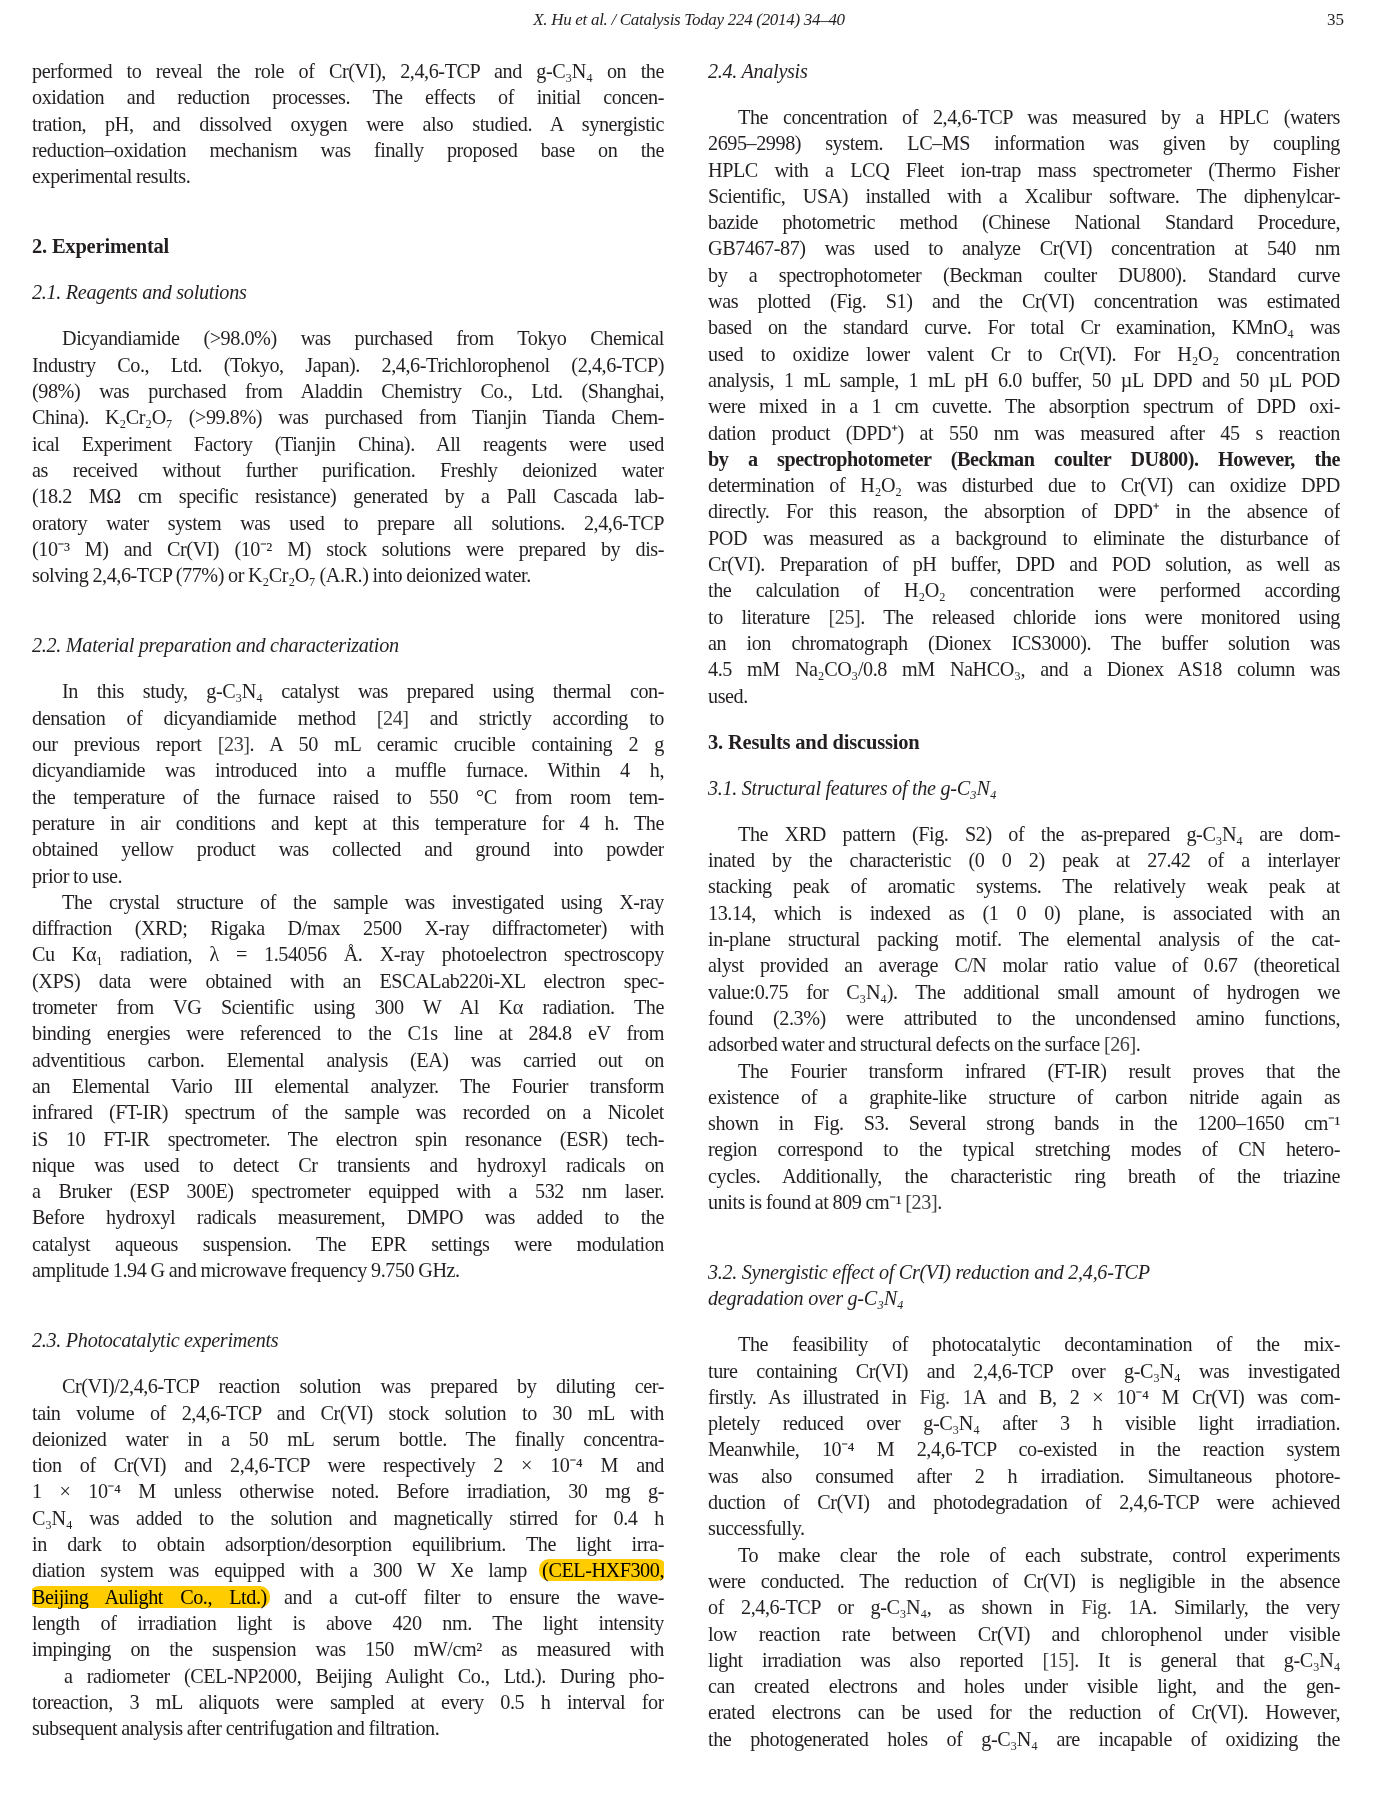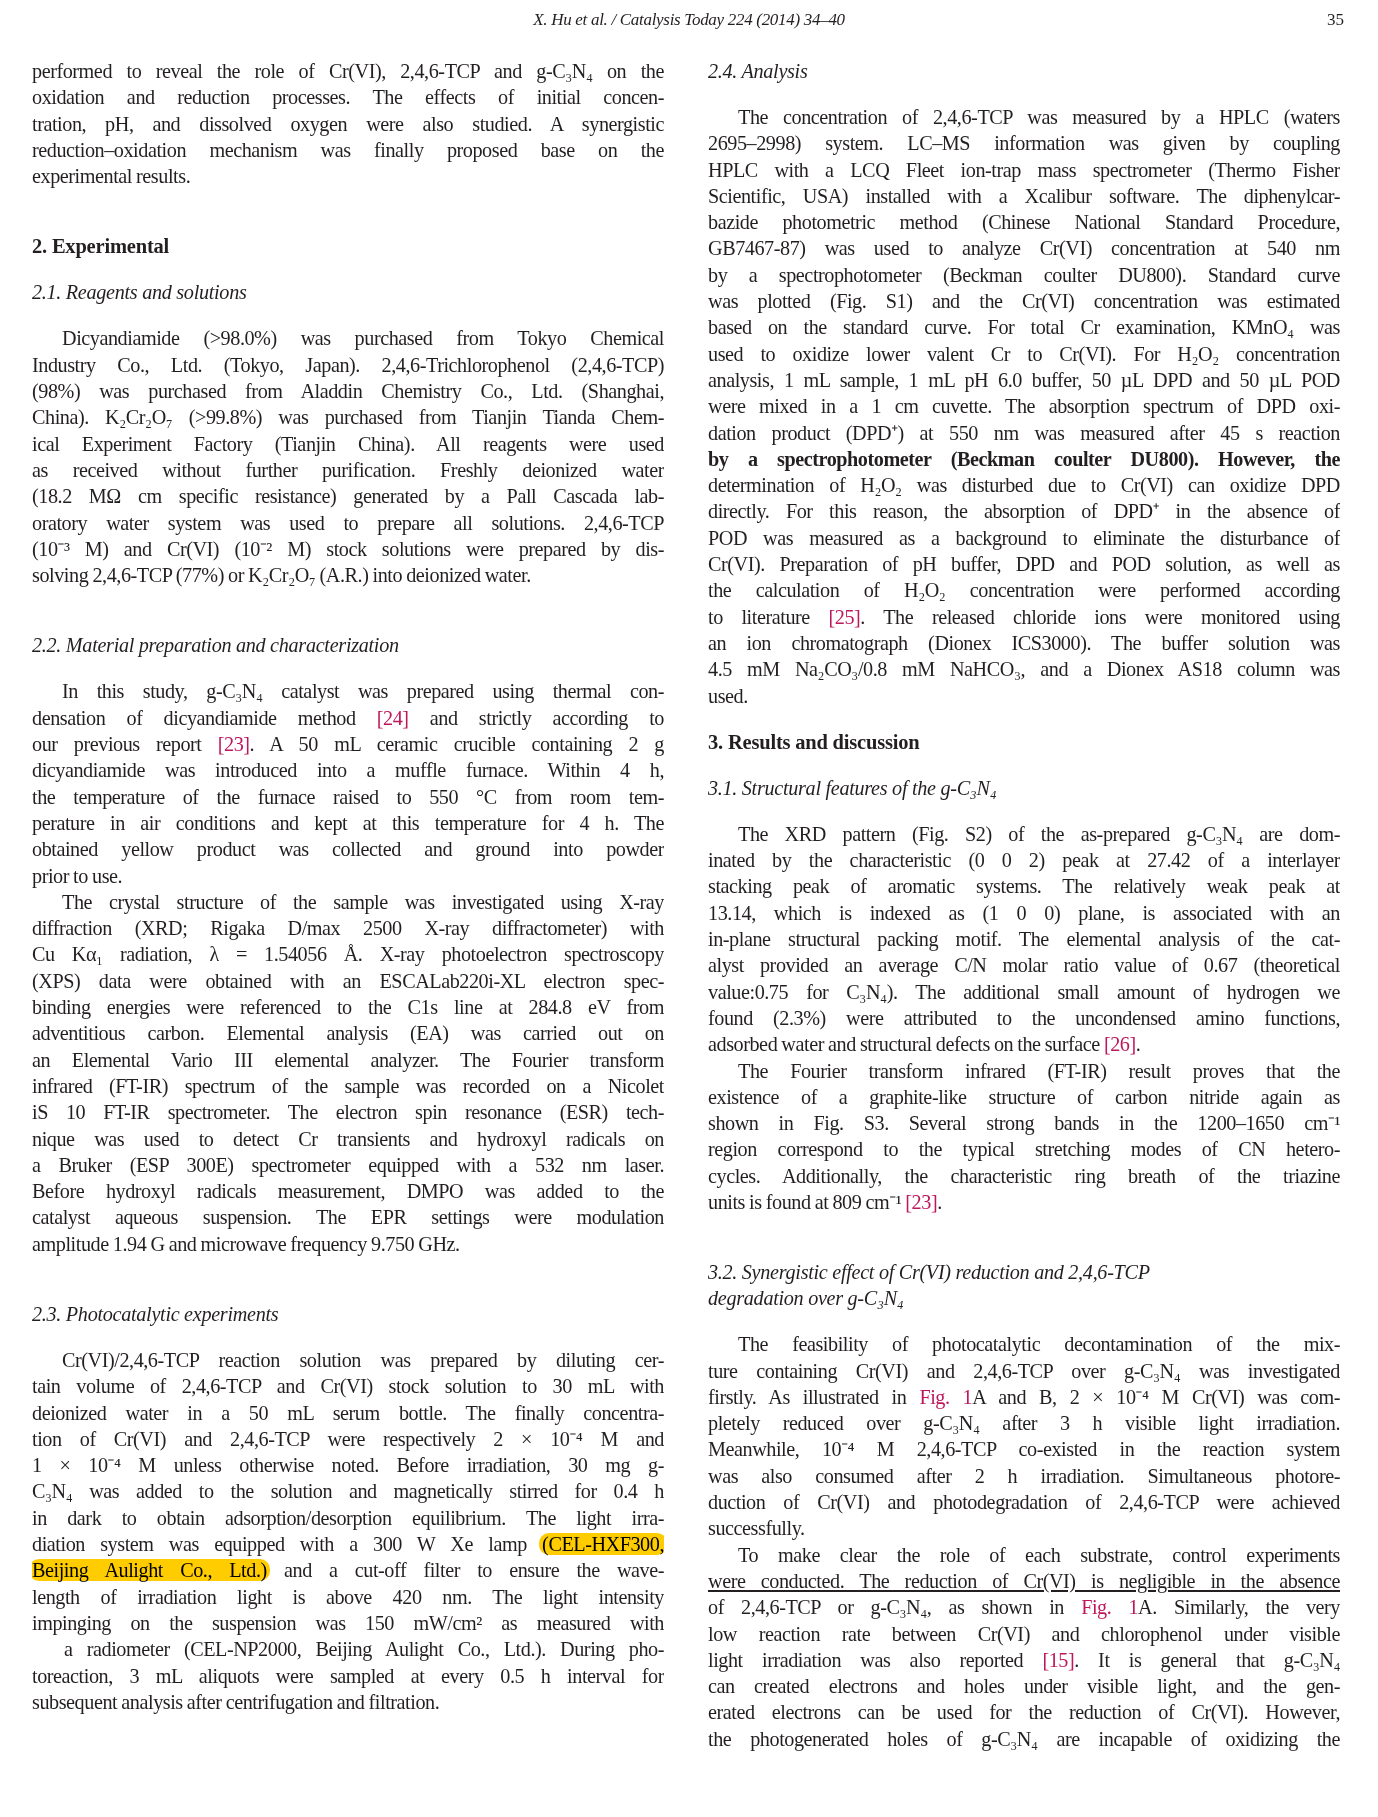--- a/index.html
+++ b/index.html
@@ -13,21 +13,21 @@
   .col.left { left:32px; }
   .col.right { left:708px; }
   .ln { display:block; height:26.3px; line-height:26.3px; font-size:20.2px;
         white-space:nowrap; text-align:justify; text-align-last:justify;
         letter-spacing:-0.45px; word-spacing:-0.5px; overflow:visible; }
   .ln.last { text-align-last:left; }
   .ln.indent { padding-left:30px; }
   .h1 { display:block; font-weight:bold; font-size:20.5px; height:26px; line-height:26px; letter-spacing:-0.2px; }
   .h2 { display:block; font-style:italic; font-size:20.2px; height:26px; line-height:26px; letter-spacing:-0.3px; }
   .gap { display:block; }
-  .link { color:#be185d; }
+  .link { color:#404040; }
   .hl { background:#ffcc00; border-radius:10px; padding:0 3px; margin:0 -3px; }
 </style>
 </head>
 <body>
 
 <div class="header">
   <span class="running">X. Hu et al. / Catalysis Today 224 (2014) 34–40</span>
   <span class="pageno">35</span>
 </div>
 
@@ -72,20 +72,21 @@
     <span class="ln" style="white-space: normal; overflow: hidden;">perature in air conditions and kept at this temperature for 4 h. The</span>
     <span class="ln" style="white-space: normal; overflow: hidden;">obtained yellow product was collected and ground into powder</span>
     <span class="ln last" style="white-space: normal; overflow: hidden;">prior to use.</span>
   </div>
 
   <div>
     <span class="ln indent" style="white-space: normal; overflow: hidden;">The crystal structure of the sample was investigated using X-ray</span>
     <span class="ln" style="white-space: normal; overflow: hidden;">diffraction (XRD; Rigaka D/max 2500 X-ray diffractometer) with</span>
     <span class="ln" style="white-space: normal; overflow: hidden;">Cu Kα₁ radiation, λ = 1.54056 Å. X-ray photoelectron spectroscopy</span>
     <span class="ln" style="white-space: normal; overflow: hidden;">(XPS) data were obtained with an ESCALab220i-XL electron spec-</span>
+    <span class="ln" style="white-space: normal; overflow: hidden;">trometer from VG Scientific using 300 W Al Kα radiation. The</span>
     <span class="ln" style="white-space: normal; overflow: hidden;">binding energies were referenced to the C1s line at 284.8 eV from</span>
     <span class="ln" style="white-space: normal; overflow: hidden;">adventitious carbon. Elemental analysis (EA) was carried out on</span>
     <span class="ln" style="white-space: normal; overflow: hidden;">an Elemental Vario III elemental analyzer. The Fourier transform</span>
     <span class="ln" style="white-space: normal; overflow: hidden;">infrared (FT-IR) spectrum of the sample was recorded on a Nicolet</span>
     <span class="ln" style="white-space: normal; overflow: hidden;">iS 10 FT-IR spectrometer. The electron spin resonance (ESR) tech-</span>
     <span class="ln" style="white-space: normal; overflow: hidden;">nique was used to detect Cr transients and hydroxyl radicals on</span>
     <span class="ln" style="white-space: normal; overflow: hidden;">a Bruker (ESP 300E) spectrometer equipped with a 532 nm laser.</span>
     <span class="ln" style="white-space: normal; overflow: hidden;">Before hydroxyl radicals measurement, DMPO was added to the</span>
     <span class="ln" style="white-space: normal; overflow: hidden;">catalyst aqueous suspension. The EPR settings were modulation</span>
     <span class="ln last" style="white-space: normal; overflow: hidden;">amplitude 1.94 G and microwave frequency 9.750 GHz.</span>
@@ -181,21 +182,21 @@
     <span class="ln" style="white-space: normal; overflow: hidden;"><span>firstly. As illustrated in </span><a class="link">Fig. 1</a><span>A and B, 2 × 10⁻⁴ M Cr(VI) was com-</span></span>
     <span class="ln" style="white-space: normal; overflow: hidden;">pletely reduced over g-C₃N₄ after 3 h visible light irradiation.</span>
     <span class="ln" style="white-space: normal; overflow: hidden;">Meanwhile, 10⁻⁴ M 2,4,6-TCP co-existed in the reaction system</span>
     <span class="ln" style="white-space: normal; overflow: hidden;">was also consumed after 2 h irradiation. Simultaneous photore-</span>
     <span class="ln" style="white-space: normal; overflow: hidden;">duction of Cr(VI) and photodegradation of 2,4,6-TCP were achieved</span>
     <span class="ln last" style="white-space: normal; overflow: hidden;">successfully.</span>
   </div>
 
   <div>
     <span class="ln indent" style="white-space: normal; overflow: hidden;">To make clear the role of each substrate, control experiments</span>
-    <span class="ln" style="white-space: normal; overflow: hidden; text-decoration: underline;">were conducted. The reduction of Cr(VI) is negligible in the absence</span>
+    <span class="ln" style="white-space: normal; overflow: hidden;">were conducted. The reduction of Cr(VI) is negligible in the absence</span>
     <span class="ln" style="white-space: normal; overflow: hidden;"><span>of 2,4,6-TCP or g-C₃N₄, as shown in </span><a class="link">Fig. 1</a><span>A. Similarly, the very</span></span>
     <span class="ln" style="white-space: normal; overflow: hidden;">low reaction rate between Cr(VI) and chlorophenol under visible</span>
     <span class="ln" style="white-space: normal; overflow: hidden;"><span>light irradiation was also reported </span><a class="link">[15]</a><span>. It is general that g-C₃N₄</span></span>
     <span class="ln" style="white-space: normal; overflow: hidden;">can created electrons and holes under visible light, and the gen-</span>
     <span class="ln" style="white-space: normal; overflow: hidden;">erated electrons can be used for the reduction of Cr(VI). However,</span>
     <span class="ln" style="white-space: normal; overflow: hidden;">the photogenerated holes of g-C₃N₄ are incapable of oxidizing the</span>
   </div>
 </div>
 
 </body></html>

